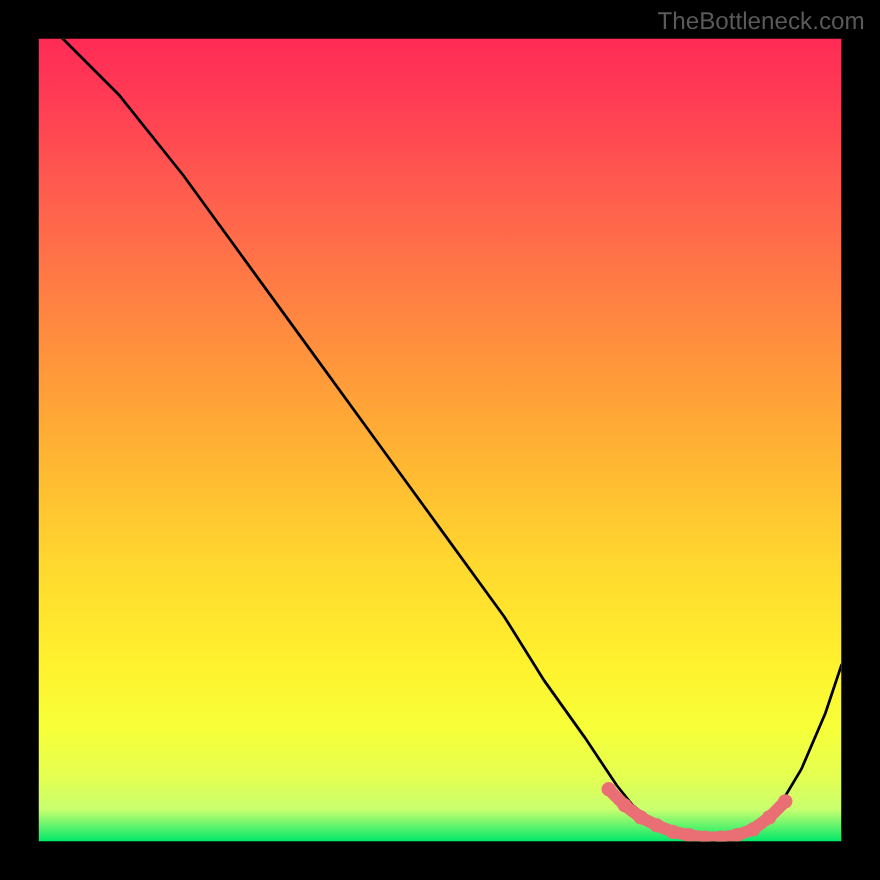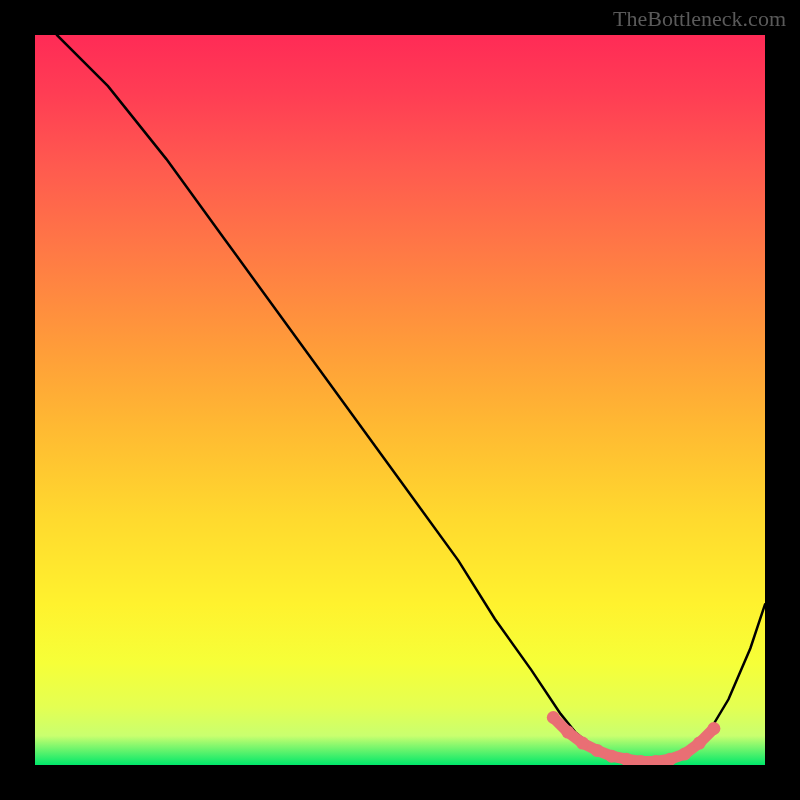--- a/index.html
+++ b/index.html
@@ -11,21 +11,20 @@
     font-family: Arial, sans-serif;
   }
   .watermark {
     position: absolute;
     top: 6px;
     right: 14px;
     color: #5a5a5a;
     font-size: 22px;
     font-weight: 500;
     z-index: 10;
-    font-family: Liberation Serif, serif;
   }
   .plot-area {
     position: absolute;
     left: 35px;
     top: 35px;
     width: 730px;
     height: 730px;
     overflow: hidden;
   }
   .gradient-bg {

